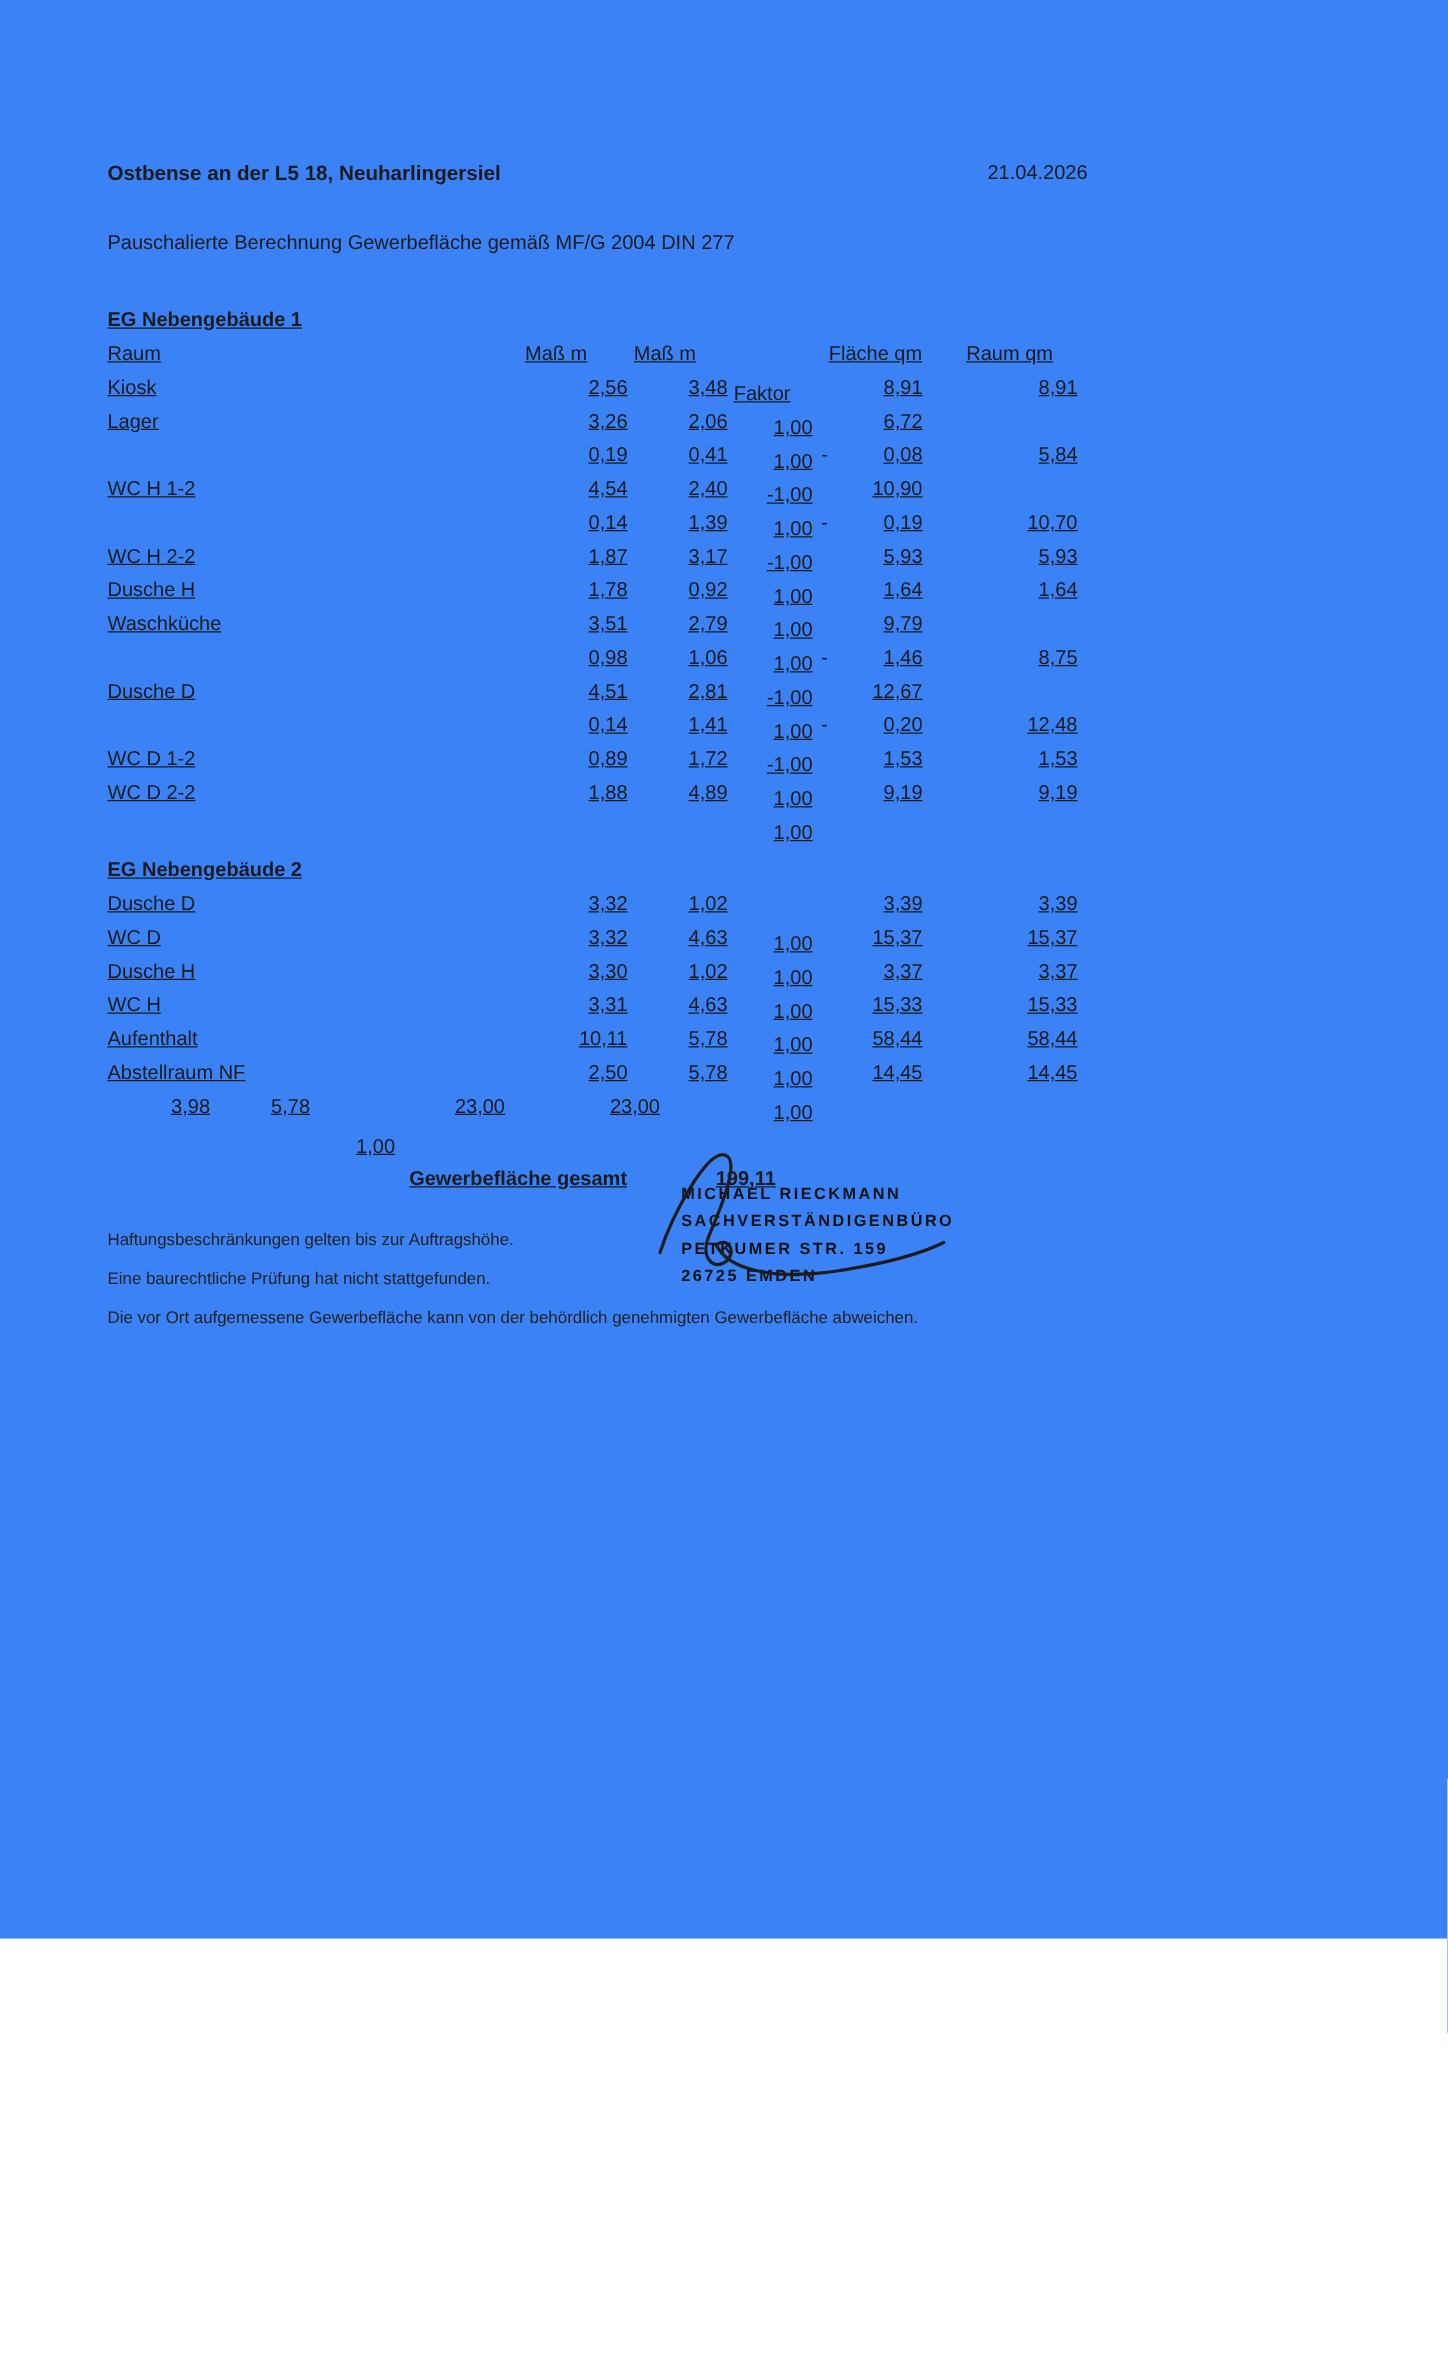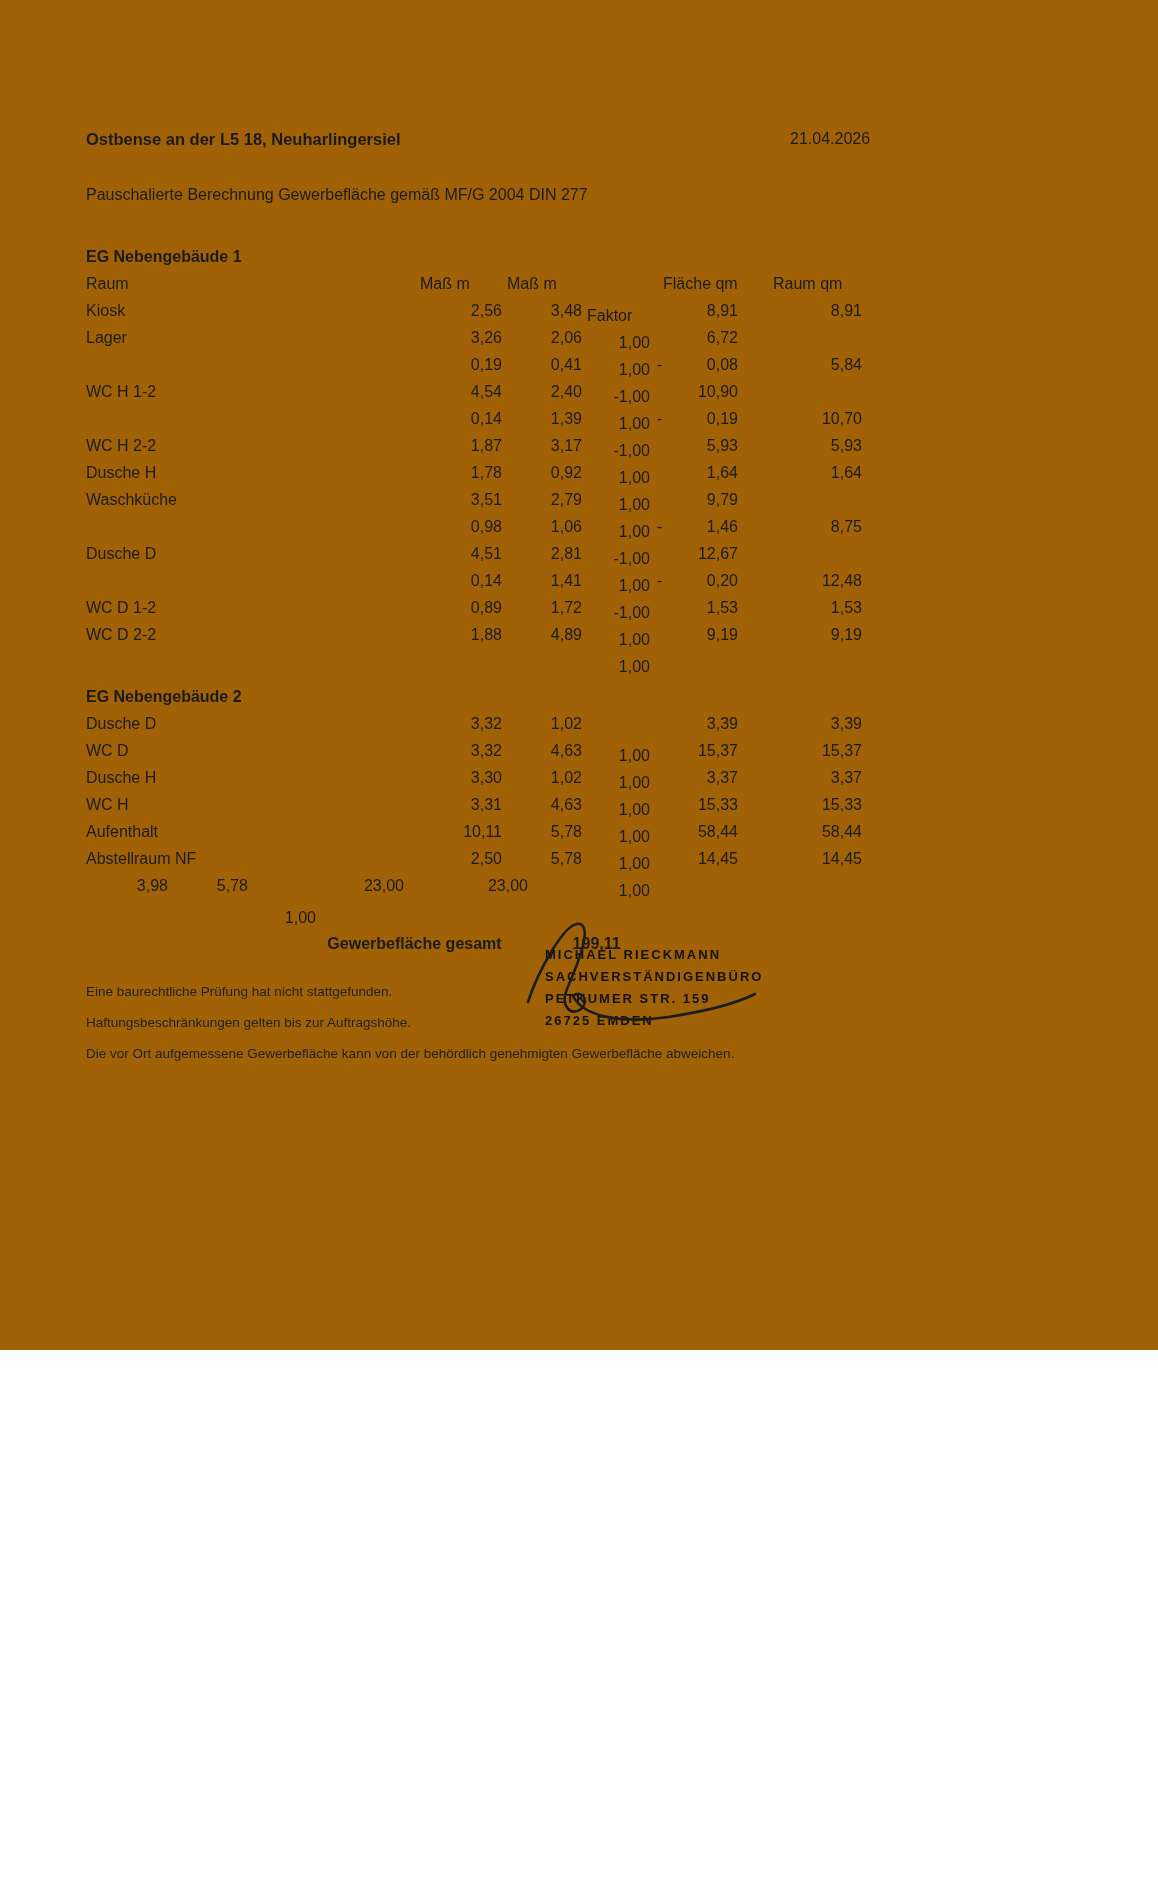--- a/index.html
+++ b/index.html
@@ -1,25 +1,25 @@
 <!DOCTYPE html>
 <html><head>
 <meta charset="utf-8">
 <style>
   html,body { margin:0; padding:0; background:#ffffff; }
   .page {
-    position:relative; width:1158px; height:1350px; background:#a16207;
+    position:relative; width:1158px; height:1551px; background:#3b82f6;
     font-family:"Liberation Sans", sans-serif; font-size:16px; color:#1b1b1b;
     overflow:hidden;
   }
   .doc-title { position:absolute; left:86px; top:130px; font-weight:bold; font-size:16.5px; white-space:nowrap; }
   .doc-date  { position:absolute; left:790px; top:130px; font-size:16px; white-space:nowrap; }
   .doc-subtitle { position:absolute; left:86px; top:186px; font-size:16px; white-space:nowrap; }
 
-  .table { position:absolute; left:86px; top:243px; width:781px; }
+  .table { position:absolute; left:86px; top:243px; width:781px;text-decoration:underline; }
   .section-title { font-weight:bold; height:27px; line-height:27px; }
   .section + .section { margin-top:35px; }
   .row { display:flex; height:27px; line-height:27px; white-space:nowrap; }
   .cell { box-sizing:border-box; overflow:visible; }
   .c0 { width:334px; text-align:left; }
   .c1 { width:87px;  text-align:right; padding-right:5px; }
   .c2 { width:80px;  text-align:right; padding-right:5px; }
   .c3 { width:68px;  text-align:right; padding-right:5px;margin-top:32px; }
   .c4 { width:88px;  text-align:right; padding-right:5px; position:relative; }
   .c5 { width:124px; text-align:right; padding-right:5px; }
@@ -241,18 +241,18 @@
                C 54 58, 82 4, 97 8
                C 110 12, 93 52, 84 73
                C 77 90, 88 101, 98 93
                C 107 85, 99 73, 90 80
                C 100 100, 135 108, 185 101
                C 225 95, 252 88, 272 78" fill="none" stroke="#1c1c1c" stroke-width="2.6" stroke-linecap="round"></path>
     </svg>
   </div>
 
   <div class="footnotes">
+    <div class="fn">Haftungsbeschränkungen gelten bis zur Auftragshöhe.</div>
     <div class="fn">Eine baurechtliche Prüfung hat nicht stattgefunden.</div>
-    <div class="fn">Haftungsbeschränkungen gelten bis zur Auftragshöhe.</div>
     <div class="fn">Die vor Ort aufgemessene Gewerbefläche kann von der behördlich genehmigten Gewerbefläche abweichen.</div>
   </div>
 
 </div>
 
 </body></html>

